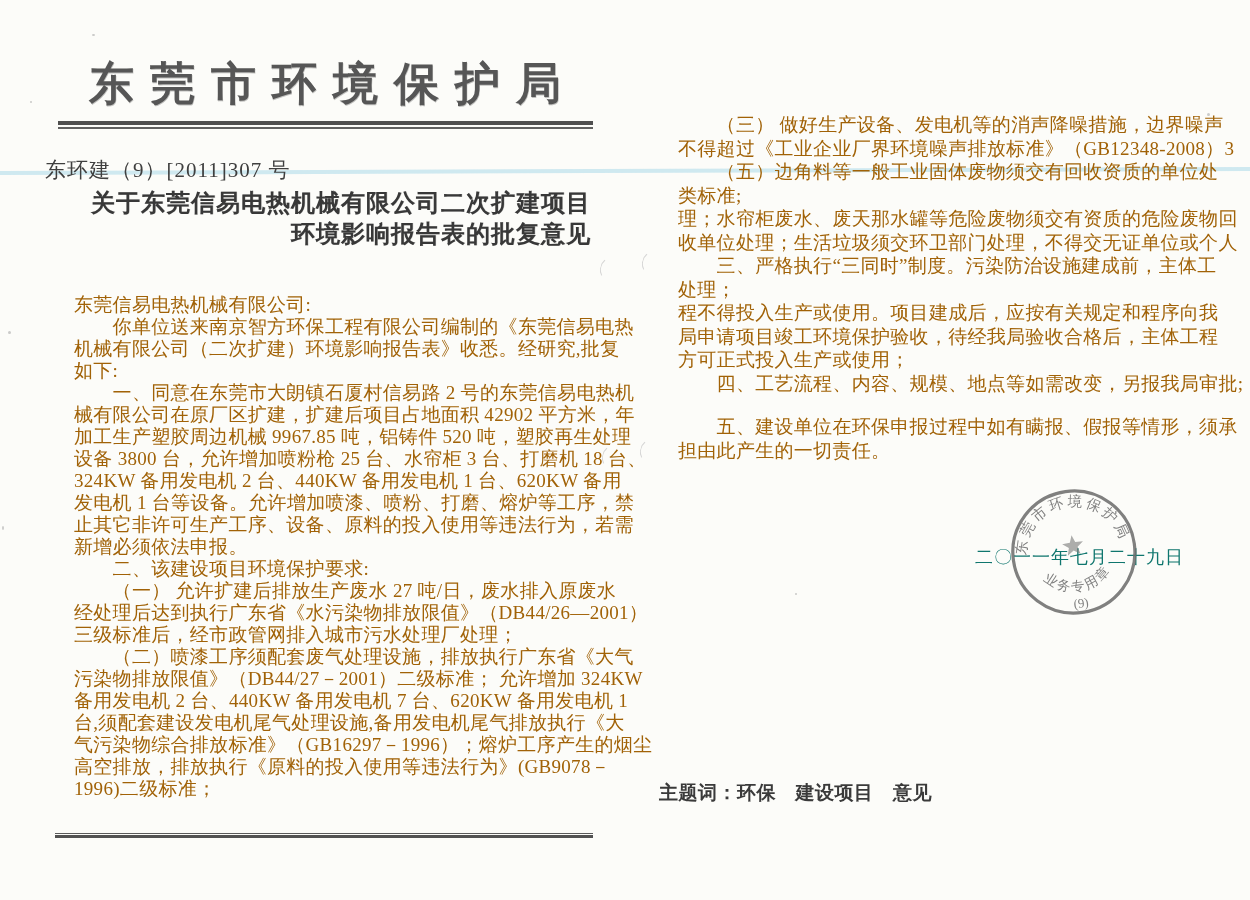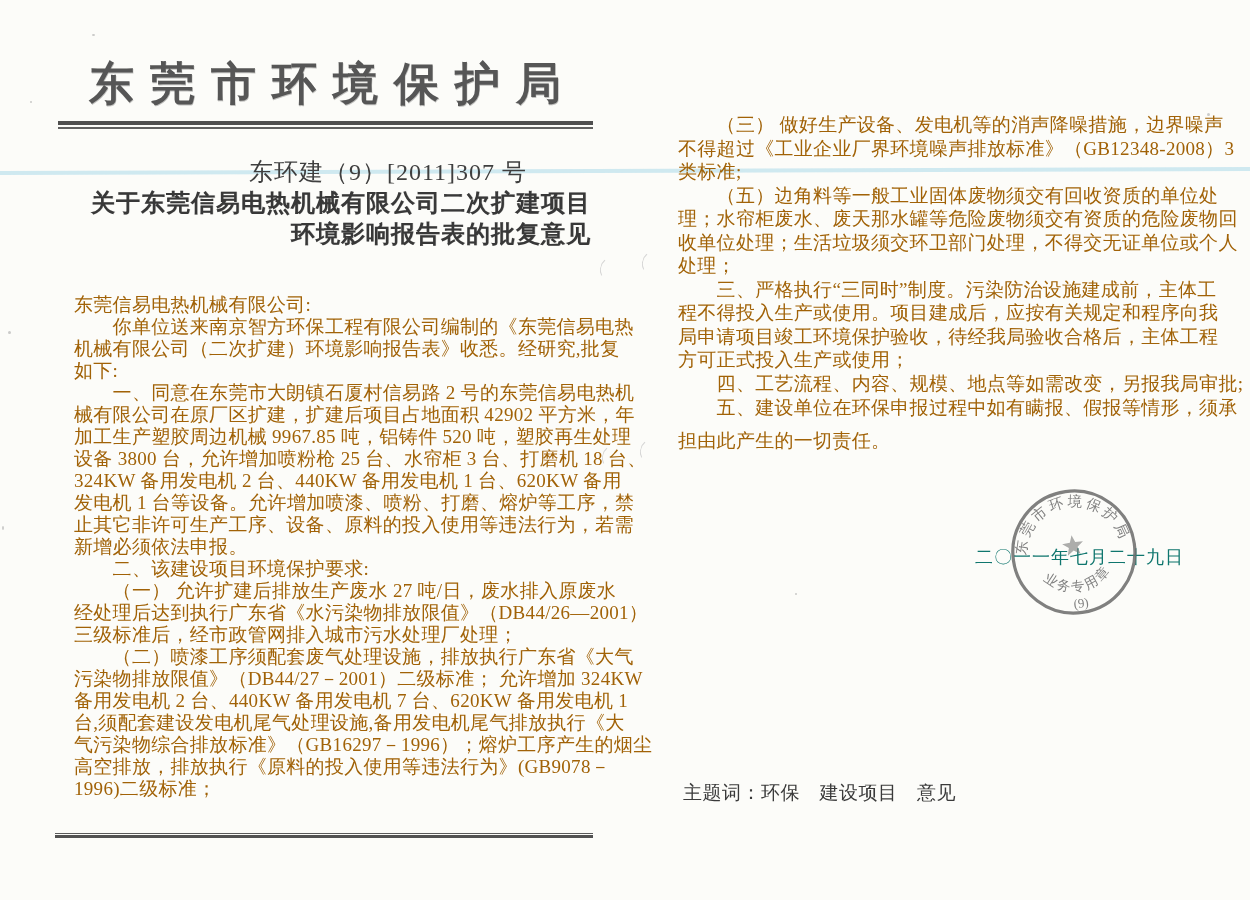--- a/index.html
+++ b/index.html
@@ -13,41 +13,41 @@
   
   .streak{position:absolute;left:0;top:169px;width:1250px;height:4px;
     background:#c3e3ed;opacity:.8;transform:rotate(-.18deg);z-index:0}
   
   .agency{position:absolute;left:45px;top:54px;width:560px;text-align:center;
     font-size:45px;font-weight:bold;letter-spacing:16px;text-indent:16px;
     color:#565656;white-space:nowrap;z-index:2;
     text-shadow:.6px .6px 0 rgba(80,80,80,.35)}
   .hrule{position:absolute;left:58px;top:121px;width:535px;height:2px;
     border-top:4px solid #4f4f4f;border-bottom:2px solid #606060;z-index:2}
-  .docno{position:absolute;left:45px;top:156px;width:482px;text-align:right;
-    font-size:24px;letter-spacing:1px;color:#3f3f3f;z-index:2;white-space:nowrap}
+  .docno{position:absolute;left:45px;top:156px;width:482px;
+    font-size:21px;letter-spacing:1px;color:#3f3f3f;z-index:2;white-space:nowrap}
   .title{position:absolute;left:31px;top:188px;width:560px;text-align:right;
     font-size:24px;line-height:31px;font-weight:bold;letter-spacing:1px;
     color:#383838;z-index:2;text-shadow:.4px .4px 0 rgba(60,60,60,.35)}
   .body-left{position:absolute;left:74px;top:294px;width:522px;z-index:2}
   .body-left .bline{line-height:22px;height:22px}
   .bline{white-space:pre;font-size:19px;letter-spacing:.3px;color:#a16207}
   .frule{position:absolute;left:55px;top:833px;width:538px;height:1px;
     border-top:1.5px solid #5a5a5a;border-bottom:3px solid #525252;z-index:2}
   
   .body-right{position:absolute;left:678px;top:113px;width:530px;z-index:2}
   .body-right .bline{line-height:23.5px;height:23.5px}
-  .body-right .bline:nth-child(13){margin-top:1px}
-  .body-right .bline:nth-child(14){margin-top:9px}
+  .body-right .bline:nth-child(13){margin-top:20px}
+  .body-right .bline:nth-child(14){}
   .date{position:absolute;left:975px;top:545px;font-size:18px;letter-spacing:1px;
     color:#0f766e;z-index:2;white-space:nowrap}
   .stamp{position:absolute;left:1008px;top:488px;width:132px;height:130px;
     z-index:3;opacity:.88;transform:rotate(-8deg)}
   .stamp text{fill:#6f6f6f;font-family:"Liberation Serif","DejaVu Serif",serif}
-  .keywords{position:absolute;left:683px;top:780px;font-size:19px;font-weight:normal;
+  .keywords{position:absolute;left:659px;top:780px;font-size:19px;font-weight:bold;
     letter-spacing:.5px;color:#3a3a3a;z-index:2;white-space:pre}
   
   .speck{position:absolute;background:#9a9a9a;border-radius:50%;opacity:.5;z-index:1}
   .arc-mark{position:absolute;width:16px;height:20px;border:1.5px solid transparent;
     border-left-color:#cdcdcd;border-radius:50%;transform:rotate(12deg);
     opacity:.8;z-index:1}
 </style>
 </head>
 <body>
 
@@ -85,26 +85,26 @@
       <div class="bline">台,须配套建设发电机尾气处理设施,备用发电机尾气排放执行《大</div>
       <div class="bline">气污染物综合排放标准》（GB16297－1996）；熔炉工序产生的烟尘</div>
       <div class="bline">高空排放，排放执行《原料的投入使用等违法行为》(GB9078－</div>
       <div class="bline">1996)二级标准；</div>
     </div>
   <div class="frule"></div>
 
   <div class="body-right">
       <div class="bline">　　（三） 做好生产设备、发电机等的消声降噪措施，边界噪声</div>
       <div class="bline">不得超过《工业企业厂界环境噪声排放标准》（GB12348-2008）3</div>
+      <div class="bline">　　（五）边角料等一般工业固体废物须交有回收资质的单位处</div>
       <div class="bline">类标准;</div>
-      <div class="bline">　　（五）边角料等一般工业固体废物须交有回收资质的单位处</div>
       <div class="bline">理；水帘柜废水、废天那水罐等危险废物须交有资质的危险废物回</div>
       <div class="bline">收单位处理；生活垃圾须交环卫部门处理，不得交无证单位或个人</div>
+      <div class="bline">　　三、严格执行“三同时”制度。污染防治设施建成前，主体工</div>
       <div class="bline">处理；</div>
-      <div class="bline">　　三、严格执行“三同时”制度。污染防治设施建成前，主体工</div>
       <div class="bline">程不得投入生产或使用。项目建成后，应按有关规定和程序向我</div>
       <div class="bline">局申请项目竣工环境保护验收，待经我局验收合格后，主体工程</div>
       <div class="bline">方可正式投入生产或使用；</div>
       <div class="bline">　　四、工艺流程、内容、规模、地点等如需改变，另报我局审批;</div>
       <div class="bline">　　五、建设单位在环保申报过程中如有瞒报、假报等情形，须承</div>
       <div class="bline">担由此产生的一切责任。</div>
     </div>
 
   <div class="date">二〇一一年七月二十九日</div>
 

